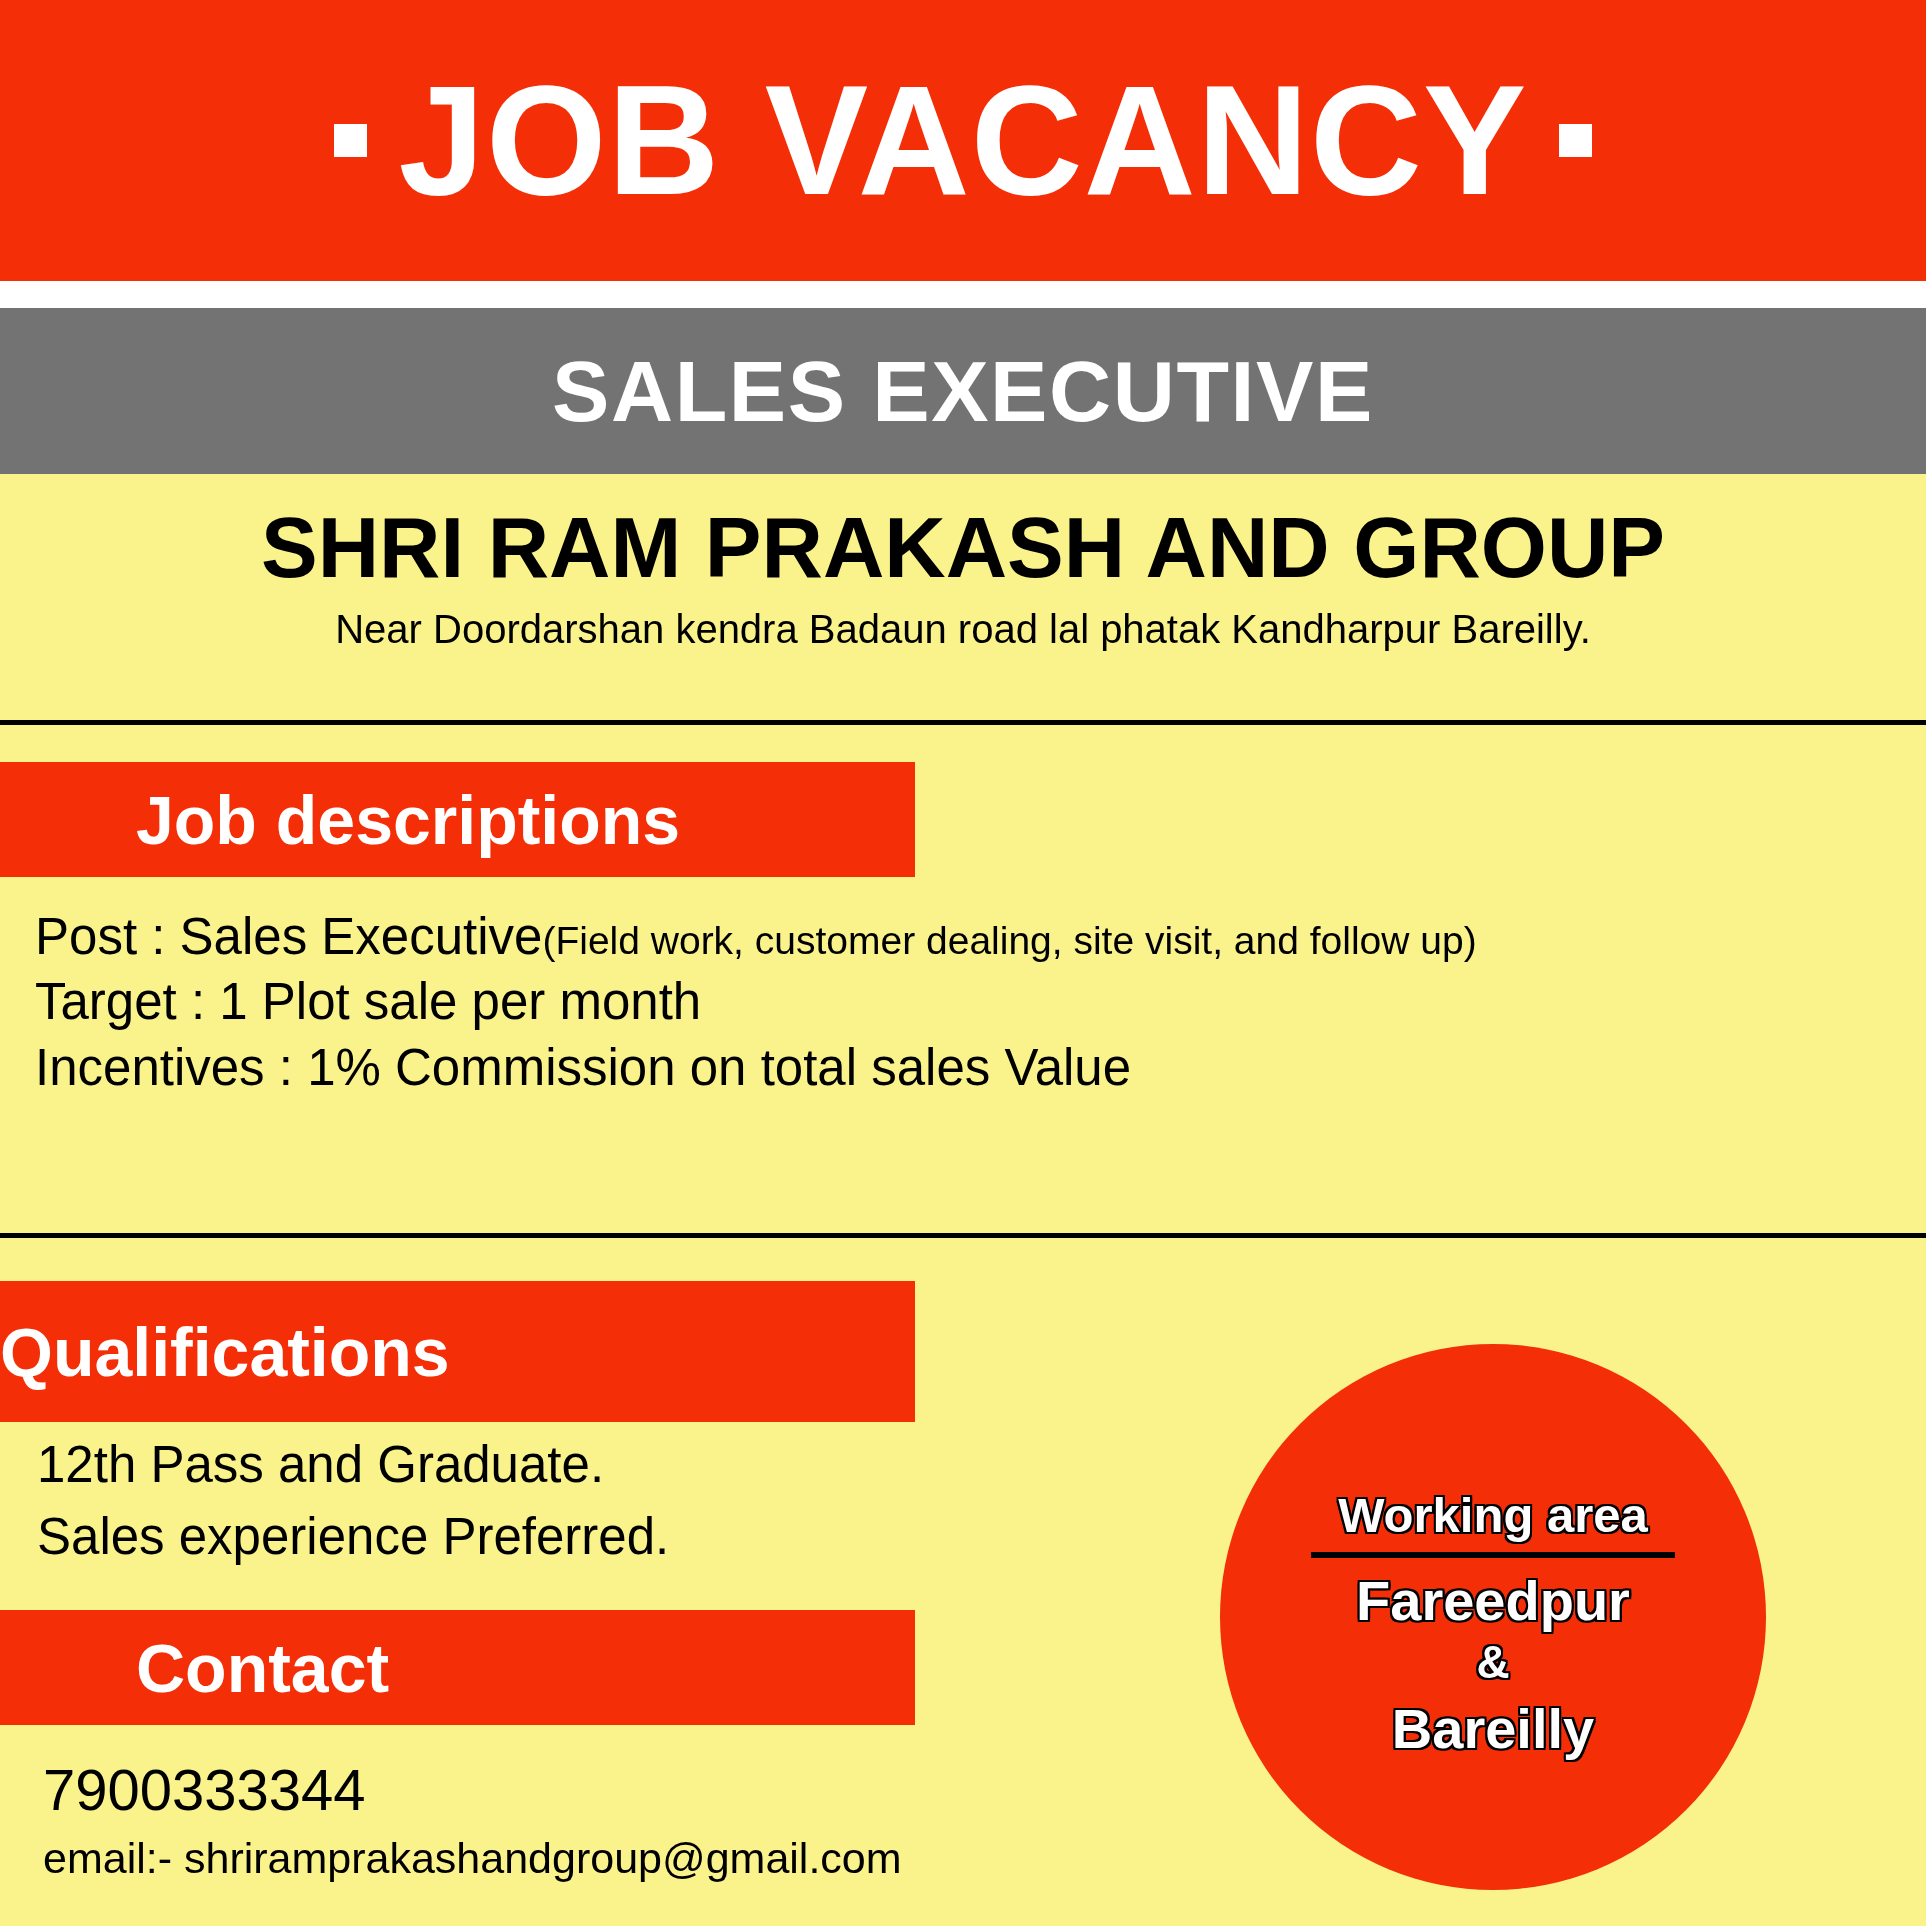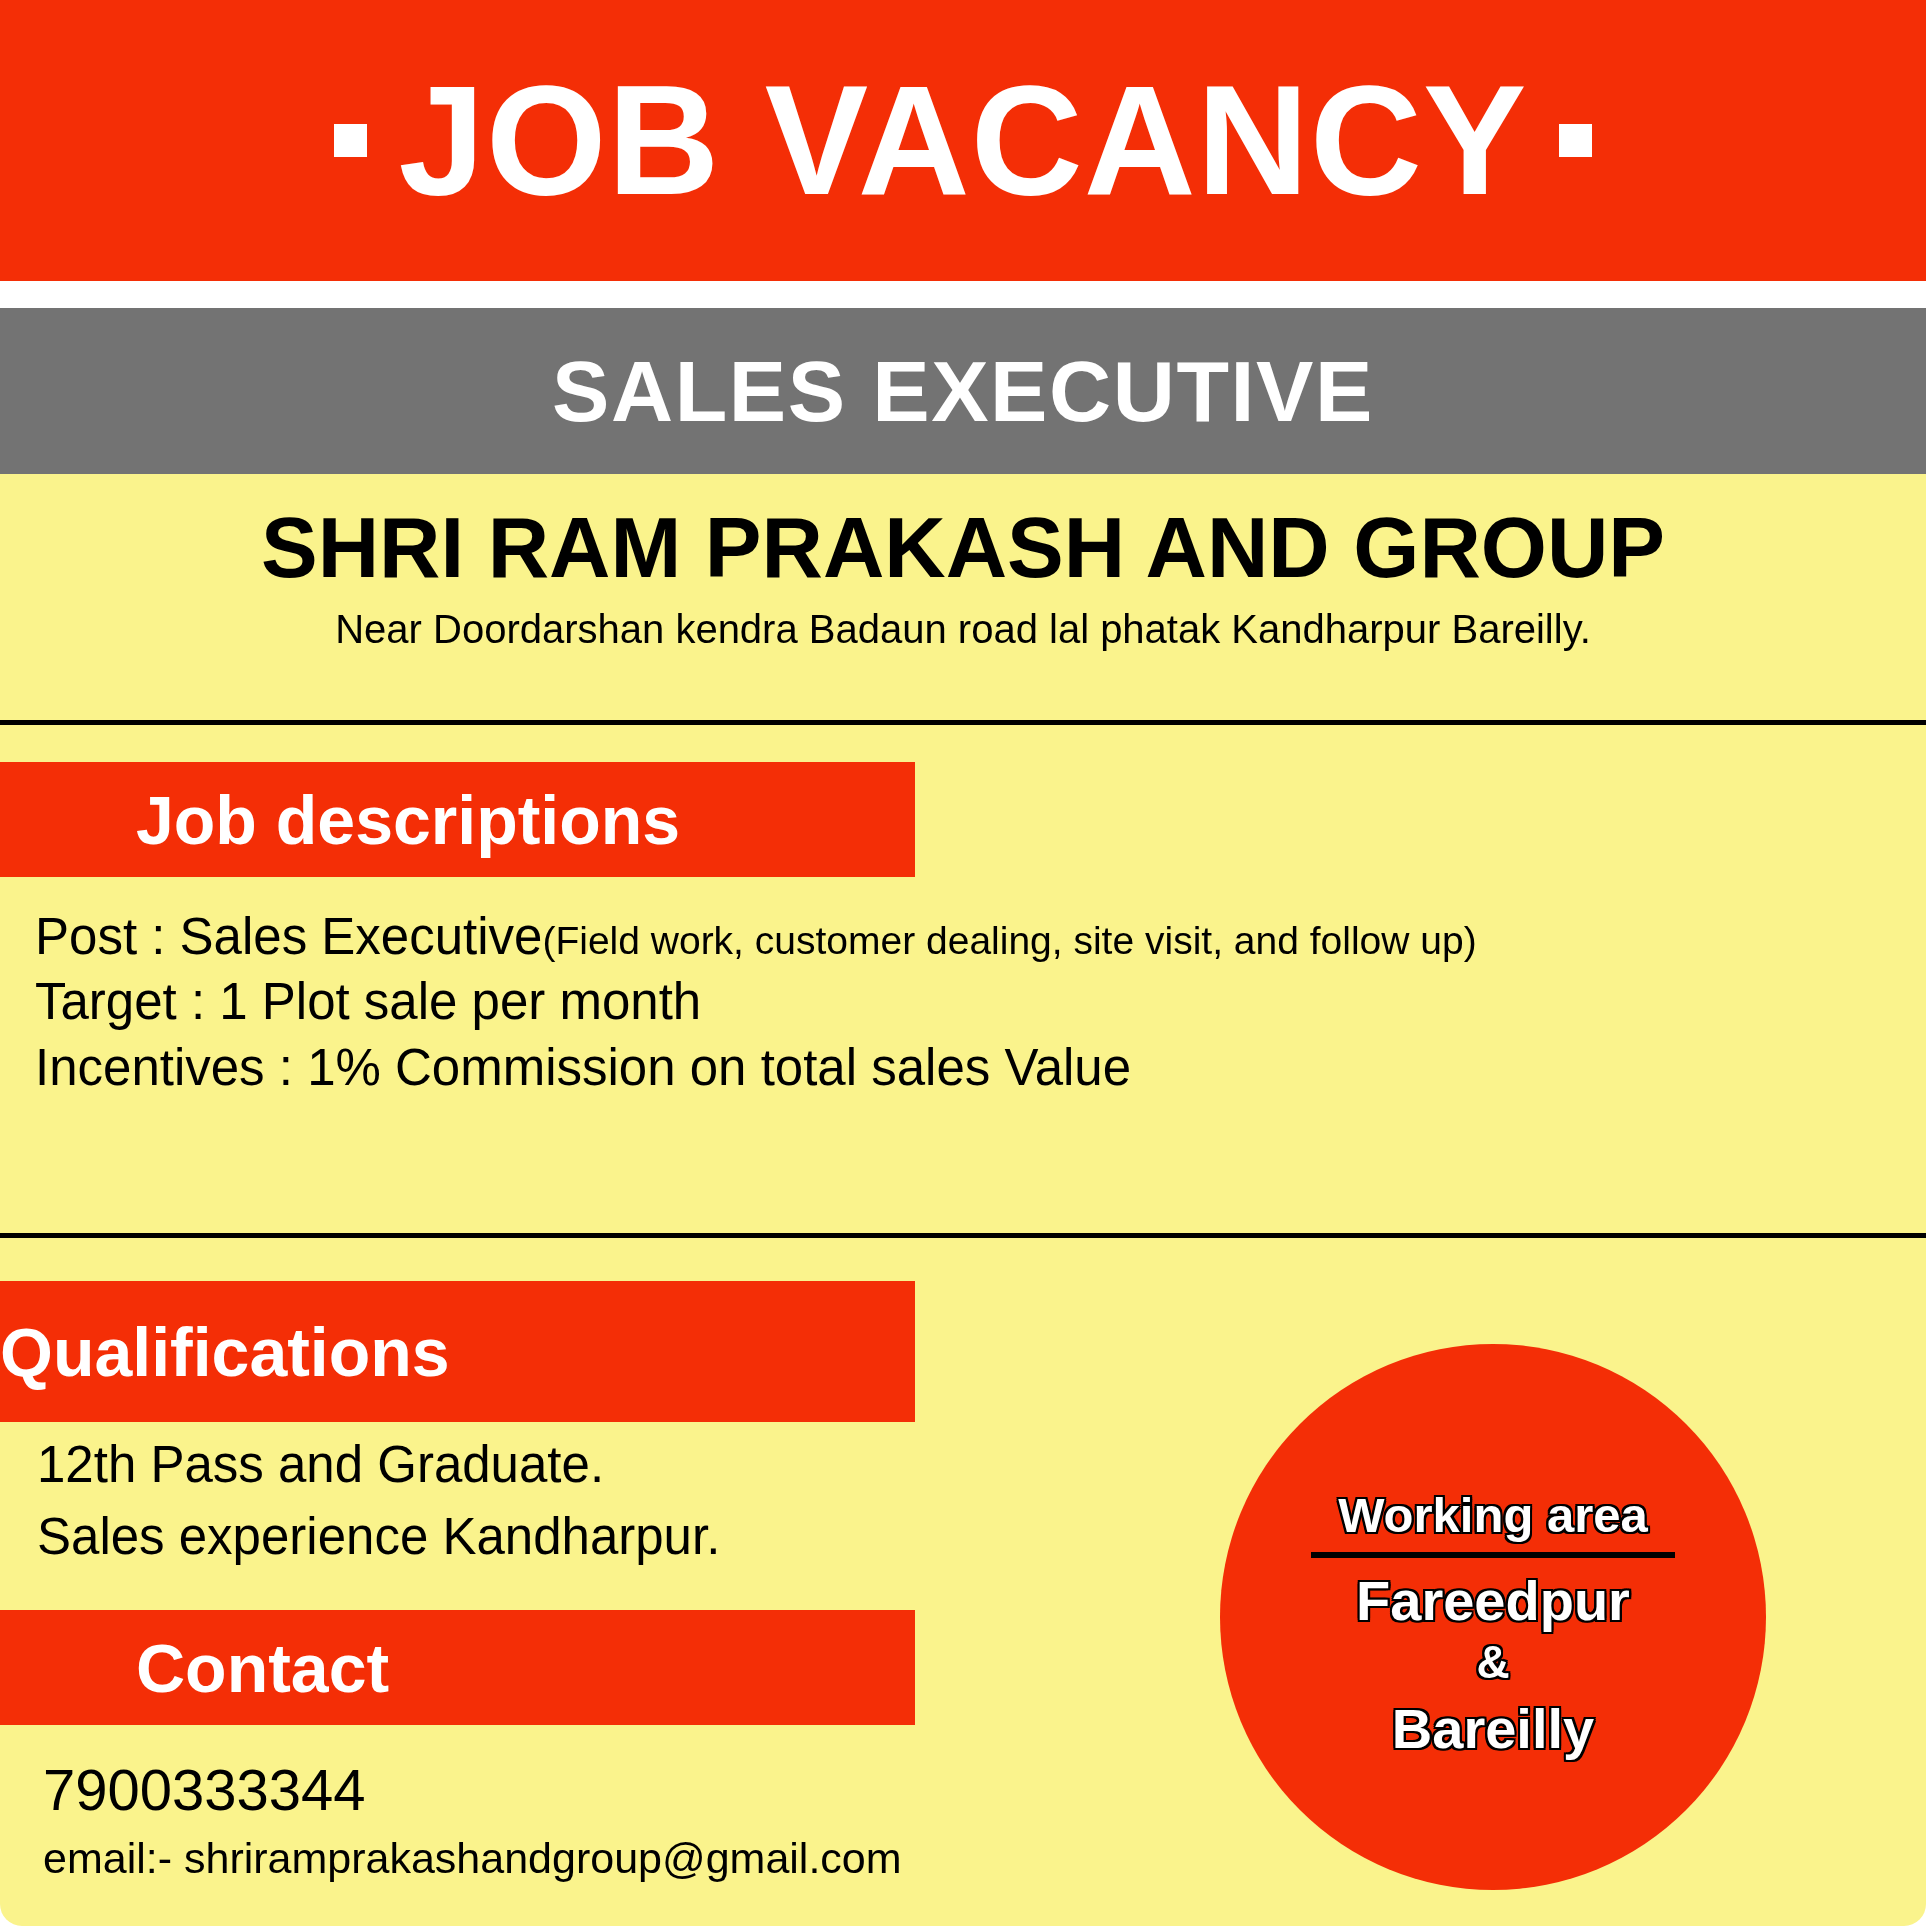--- a/index.html
+++ b/index.html
@@ -12,21 +12,20 @@
     height: 1926px;
     font-family: "Liberation Sans", sans-serif;
     overflow: hidden;
   }
   .poster {
     position: relative;
     width: 1926px;
     height: 1926px;
     background: #faf38c;
     box-sizing: border-box;
-    border-radius: 22px;
   }
 
   
   .header-band {
     position: absolute;
     top: 0;
     left: 0;
     width: 1926px;
     height: 281px;
     background: #f42e06;
@@ -316,21 +315,21 @@
   </div>
 
   <div class="rule rule-2"></div>
 
   <div class="sec-tab tab-qual">
     <span>Qualifications</span>
   </div>
 
   <div class="qual-lines">
     <div class="qual-line">12th Pass and Graduate.</div>
-    <div class="qual-line">Sales experience Kandharpur.</div>
+    <div class="qual-line">Sales experience Preferred.</div>
   </div>
 
   <div class="sec-tab tab-contact">
     <span>Contact</span>
   </div>
 
   <div class="contact-lines">
     <div class="contact-phone">7900333344</div>
     <div class="contact-email">email:-  shriramprakashandgroup@gmail.com</div>
   </div>

